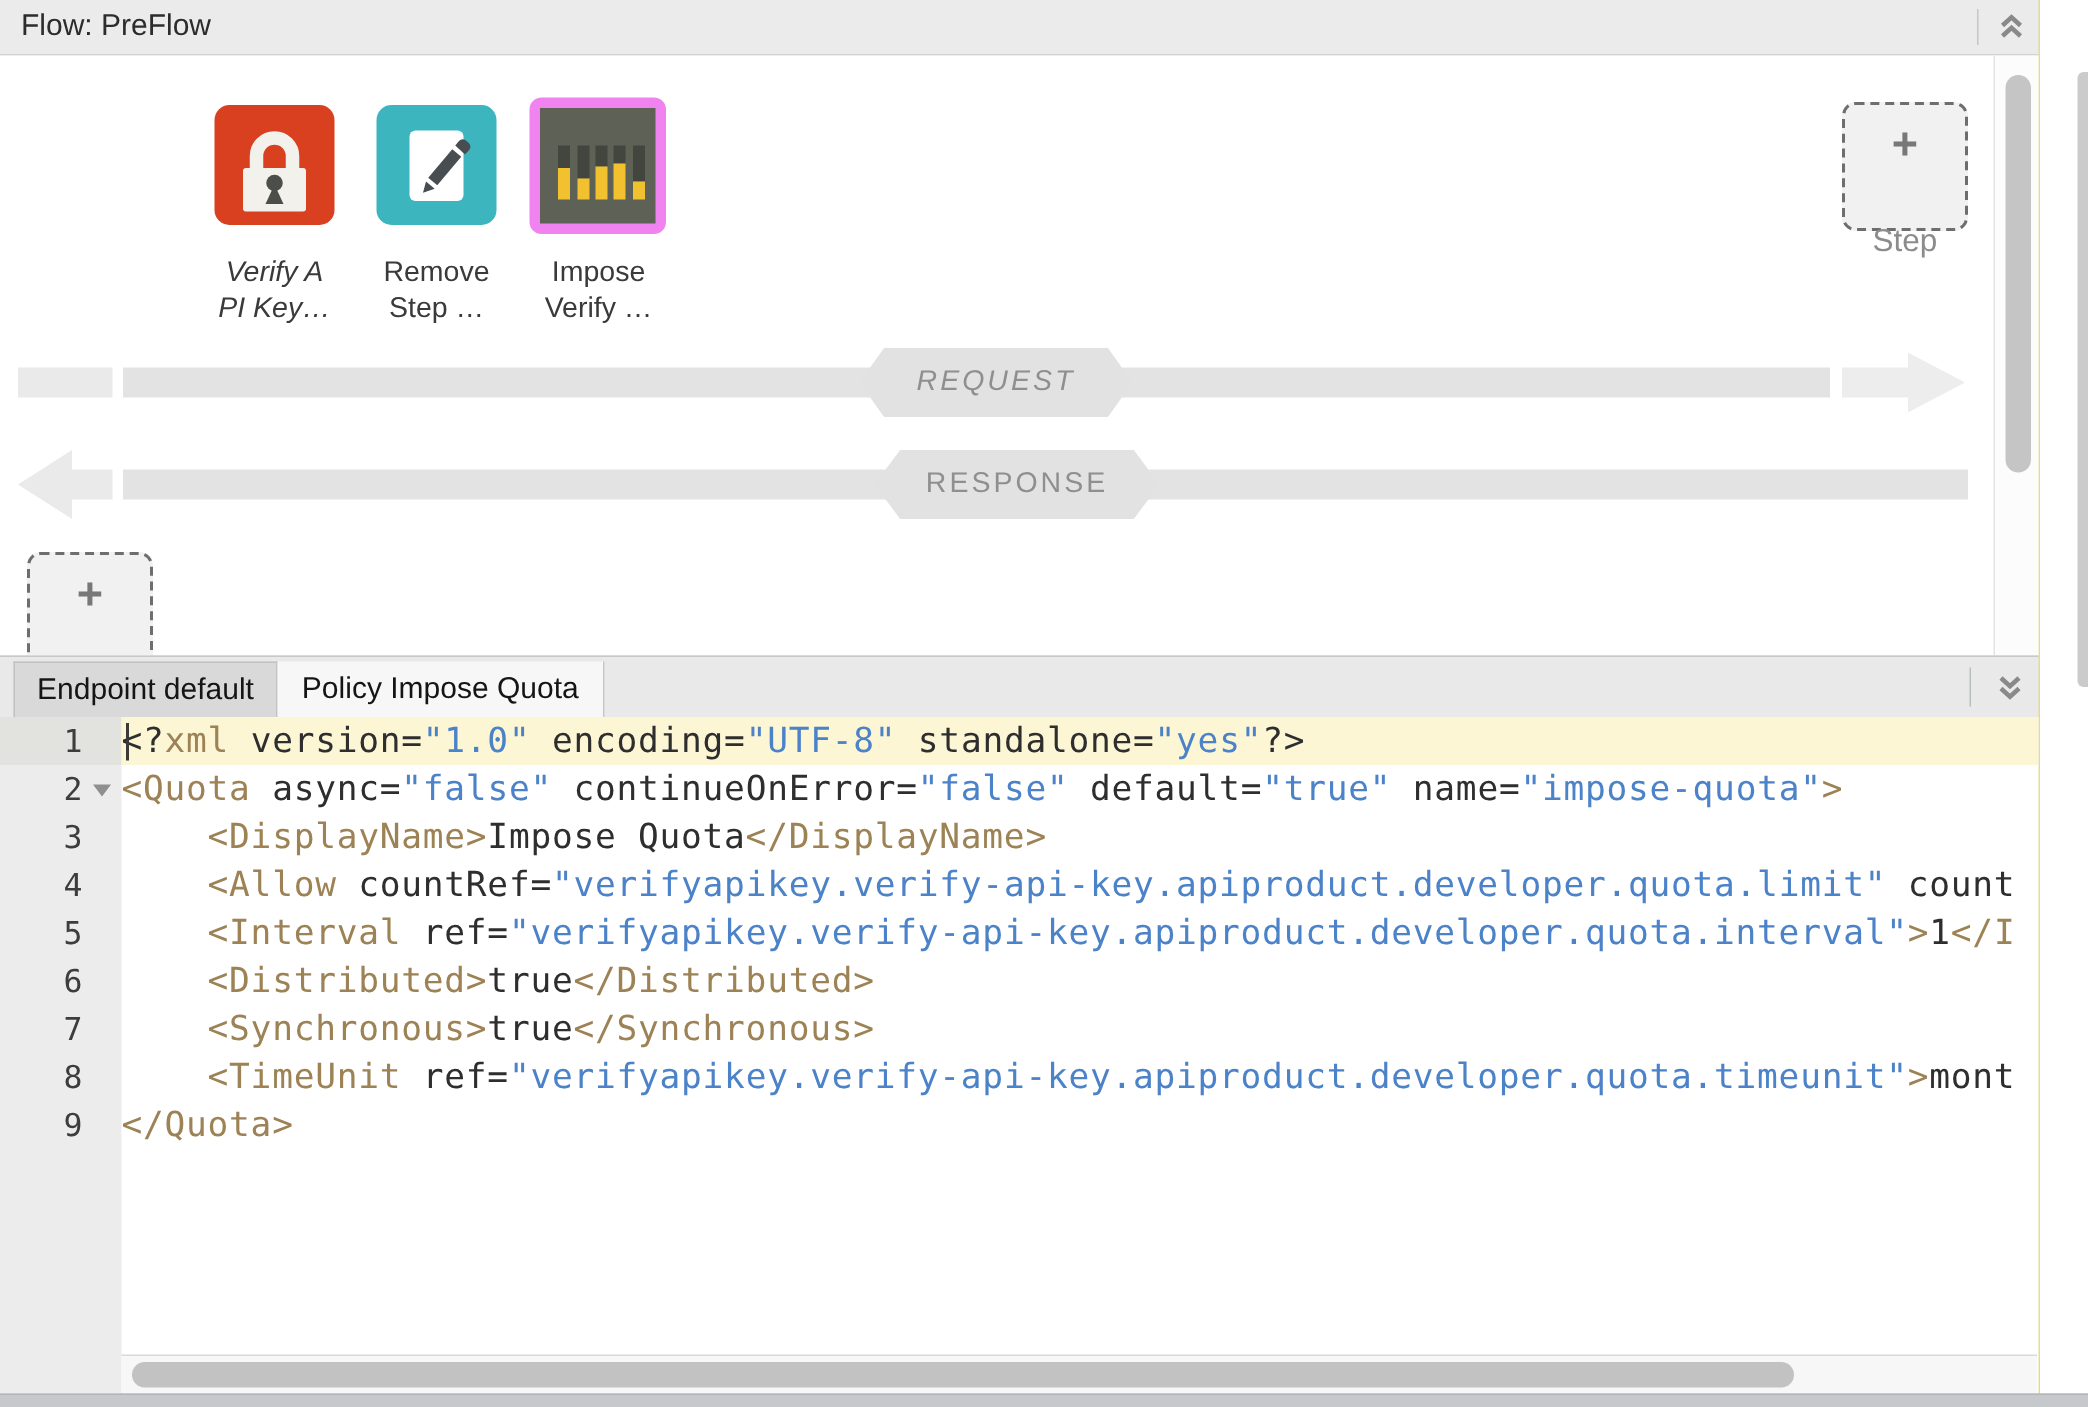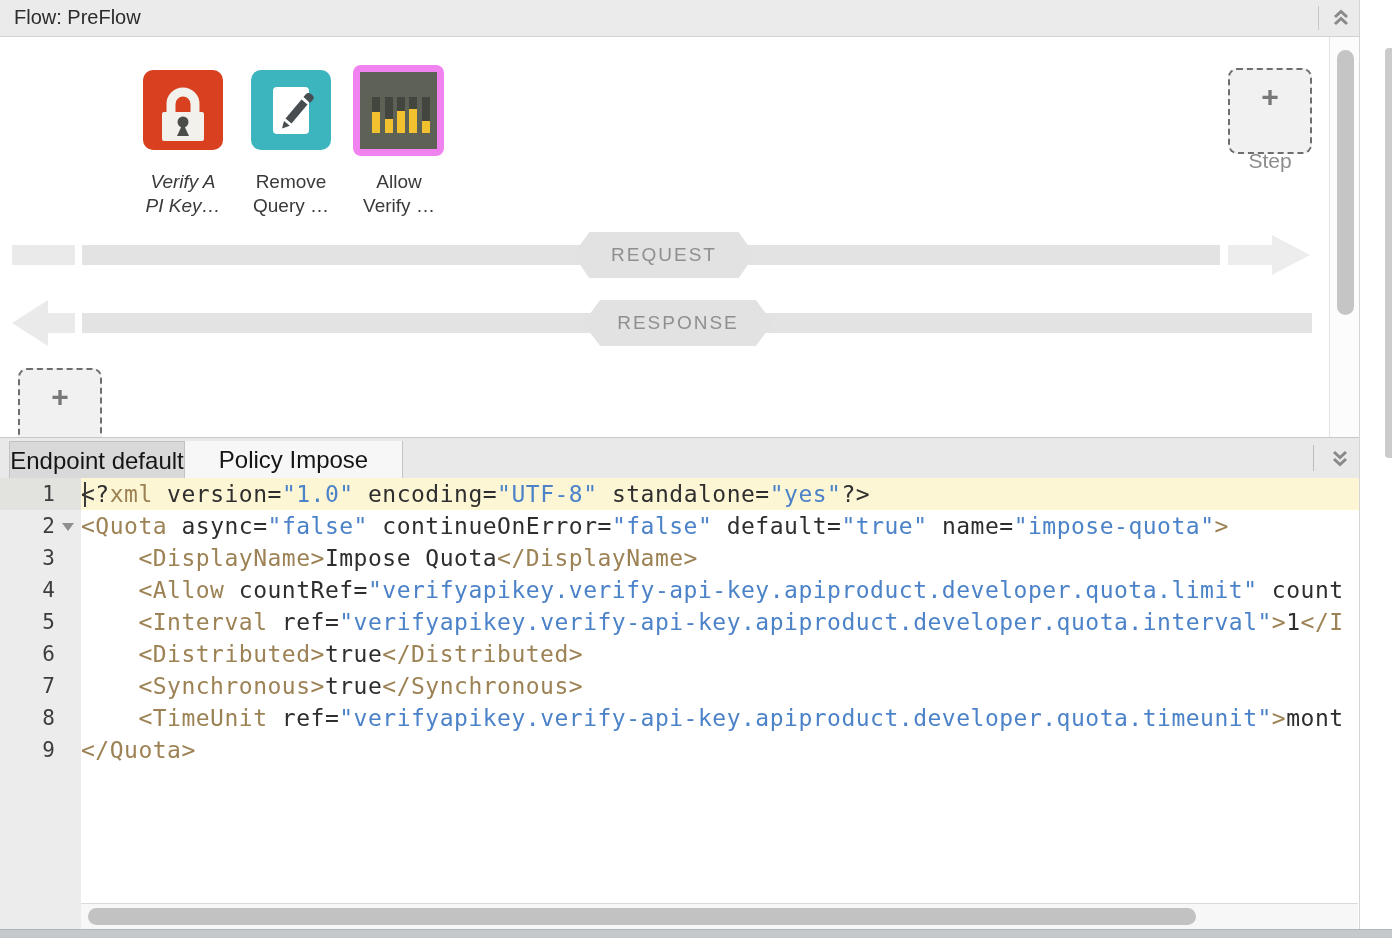--- a/index.html
+++ b/index.html
@@ -52,33 +52,33 @@
     border-left:38px solid #ededed; }
   .resp-arrow-head { position:absolute; left:12px; top:263px; width:0; height:0;
     border-top:23px solid transparent; border-bottom:23px solid transparent;
     border-right:36px solid #eaeaea; }
   .resp-seg1 { left:48px; top:276px; width:27px; background:#eaeaea; }
   .resp-bar  { left:82px; top:276px; width:1230px; }
 
   .flow-badge { position:absolute; height:46px; background:#e2e2e2; color:#8f8f8f;
     font-size:19px; letter-spacing:2px; text-align:center; line-height:46px;
     clip-path:polygon(0 50%, 9% 0, 91% 0, 100% 50%, 91% 100%, 9% 100%); }
-  .req-badge { left:573px; top:195px; width:182px; }
+  .req-badge { left:573px; top:195px; width:182px;font-style:italic; }
   .resp-badge { left:583px; top:263px; width:190px; }
 
   .vscroll { position:absolute; left:1329px; top:0; width:30px; height:400px;
     background:#fcfcfc; border-left:1px solid #e4e4e4; box-sizing:border-box; }
   .vscroll .thumb { position:absolute; left:7px; top:13px; width:17px; height:265px;
     border-radius:9px; background:#c5c5c5; }
 
   
   .tabbar { position:absolute; top:437px; left:0; width:1359px; height:41px;
     background:#e9e9e9; border-top:1px solid #c8c8c8; box-sizing:border-box; }
   .tab { position:absolute; top:3px; height:37px; line-height:37px; text-align:center;
-    font-size:24px; color:#151515; box-sizing:border-box; }
+    font-size:20px; color:#151515; box-sizing:border-box; }
   .tab-inactive { left:9px; width:176px; background:#d9d9d9;
     border:1px solid #c2c2c2; border-bottom:none; }
   .tab-active { left:185px; width:218px; background:#f7f7f7;
     border-right:1px solid #c6c6c6; }
   .tab-divider { position:absolute; left:1313px; top:7px; width:1px; height:26px; background:#b9bfbf; }
   .tab-collapse { left:1327px; top:7px; }
 
   
   .editor { position:absolute; top:478px; left:0; width:1359px; height:451px;
     background:#ffffff; overflow:hidden;
@@ -180,24 +180,24 @@
           </div>
       </div>
     </div>
 
     <div class="p-label" style="left:121px;font-style:italic;">
       <div>Verify A</div>
       <div>PI Key…</div>
     </div>
     <div class="p-label" style="left:229px;">
       <div>Remove</div>
-      <div>Query …</div>
+      <div>Step …</div>
     </div>
     <div class="p-label" style="left:337px;">
-      <div>Allow</div>
+      <div>Impose</div>
       <div>Verify …</div>
     </div>
 
     <div class="step-btn step-tr">
       <div class="plus">+</div>
       <div class="lbl">Step</div>
     </div>
     <div class="step-btn step-bl">
       <div class="plus">+</div>
       <div class="lbl">Step</div>

